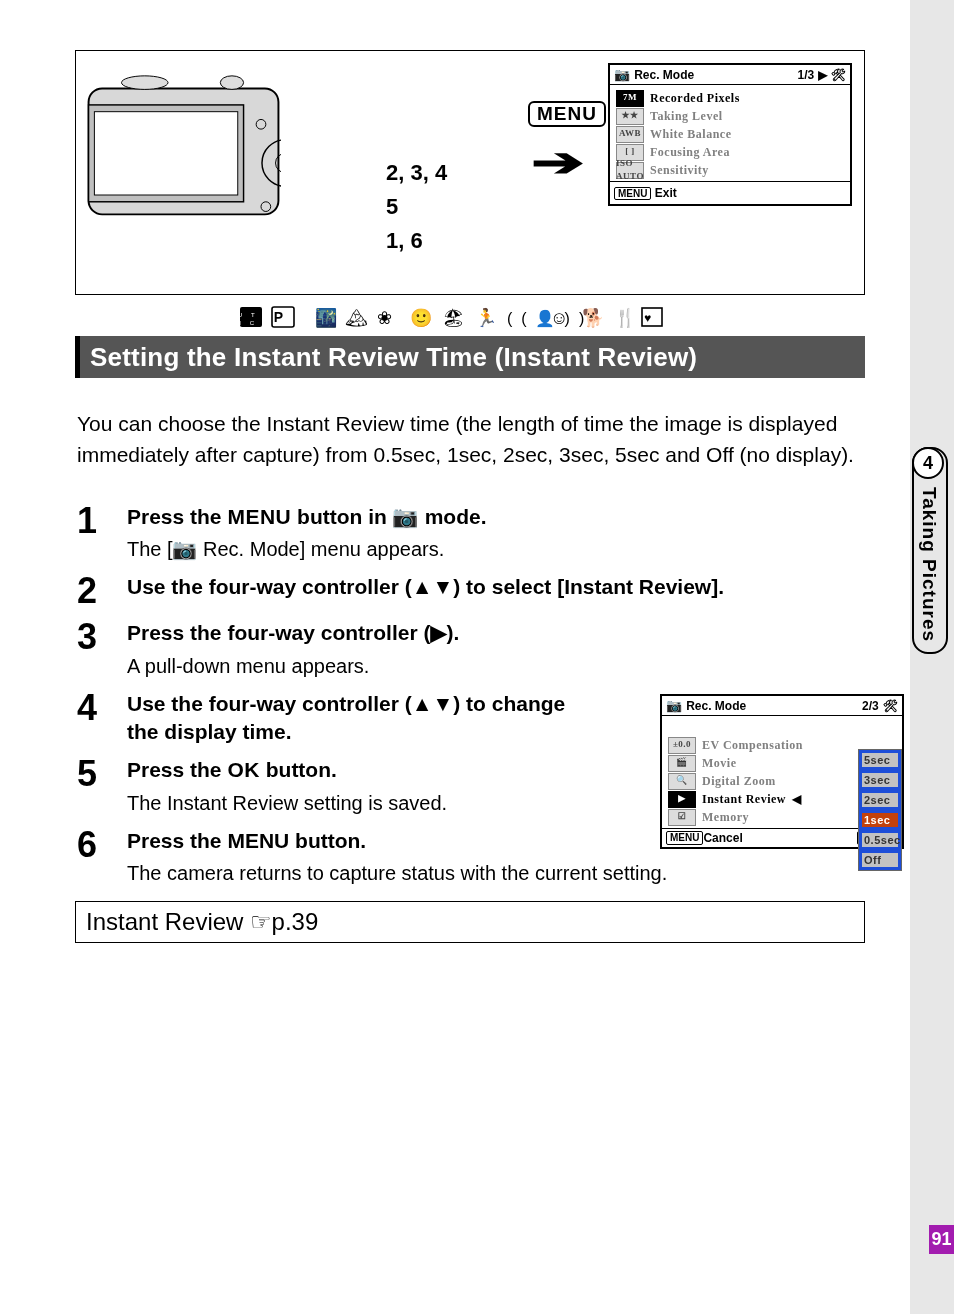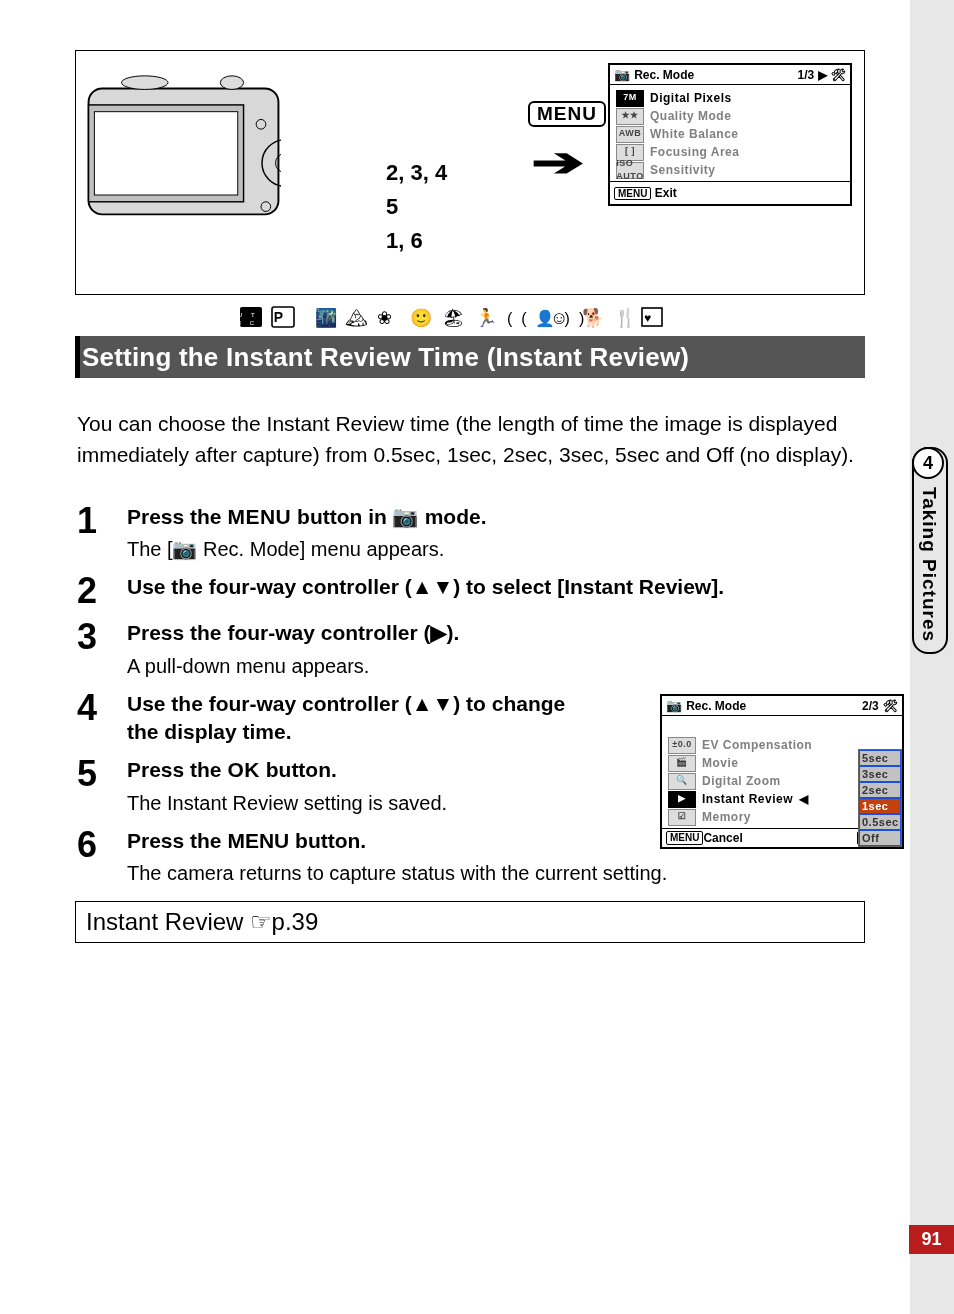--- a/index.html
+++ b/index.html
@@ -2,49 +2,49 @@
 <html><head>
 <meta charset="utf-8">
 <style>
   html,body{margin:0;padding:0;background:#e7e7e7;font-family:Arial,Helvetica,sans-serif;color:#000;}
   .page{width:954px;height:1314px;background:#fff;position:relative;}
   .content{padding:50px 45px 0 75px;position:relative;width:790px;}
   .sidebar{position:absolute;right:0;top:0;width:44px;height:1314px;background:#e7e7e7;}
   .thumb{position:absolute;right:6px;top:447px;width:32px;border:2px solid #000;border-radius:16px;color:#000;}
   .thumb-circle{width:28px;height:28px;border:2px solid #000;border-radius:50%;display:flex;align-items:center;justify-content:center;font-weight:bold;font-size:18px;margin:0 auto;background:#fff;margin-top:-2px;margin-left:-2px;}
   .thumb-text{writing-mode:vertical-rl;font-weight:bold;font-size:19px;padding:8px 4px 10px 4px;letter-spacing:1px;}
-  .pageno{position:absolute;right:0;bottom:60px;width:21px;background:#b91c1c;color:#fff;text-align:center;font-weight:bold;font-size:18px;padding:4px 12px;}
+  .pageno{position:absolute;right:0;bottom:60px;width:21px;background:#a21caf;color:#fff;text-align:center;font-weight:bold;font-size:18px;padding:4px 2px;}
   .figure-box{border:1.5px solid #000;padding:10px 10px 8px 10px;position:relative;height:225px;}
   .camera{position:absolute;left:10px;top:20px;width:195px;height:155px;}
   .callouts{position:absolute;left:310px;top:105px;font-size:22px;font-weight:bold;line-height:1.55;}
   .screen1{position:absolute;right:12px;top:12px;width:240px;border:2px solid #000;font-size:12px;}
   .screen-head{display:flex;align-items:center;gap:4px;padding:2px 4px;border-bottom:1px solid #000;font-weight:bold;}
   .screen-head .spacer{flex:1;}
   .menu-list{padding:4px 6px 2px 6px;}
-  .menu-row{display:flex;align-items:center;gap:6px;color:#808080;font-weight:bold;letter-spacing:0.5px;line-height:1.5;}
+  .menu-row{display:flex;align-items:center;gap:6px;color:#808080;font-weight:bold;letter-spacing:0.5px;line-height:1.5;font-family:Liberation Serif, serif;}
   .menu-row .ico{display:inline-flex;width:26px;height:15px;border:1px solid #888;align-items:center;justify-content:center;font-size:9px;color:#444;background:#ddd;}
   .menu-row.sel{color:#000;}
   .menu-row.sel .ico{background:#000;color:#fff;border-color:#000;}
   .exitbar{border-top:1px solid #000;padding:4px 4px;font-weight:bold;font-size:12px;}
   .labelbox{display:inline-block;border:1.5px solid #000;padding:0 3px;font-size:10px;border-radius:2px;font-weight:bold;}
   .menu-logo{position:absolute;left:452px;top:50px;border:2px solid #000;border-radius:6px;padding:0px 7px;font-weight:bold;font-size:19px;letter-spacing:1px;}
   .arrow-right{position:absolute;left:465px;top:88px;font-size:40px;font-weight:bold;transform:scaleX(1.6);}
   .mode-icons{text-align:center;font-size:22px;letter-spacing:9px;padding:8px 0 6px 0;}
-  .section-head{background:#555;color:#fff;font:26px/1 Arial;font-weight:bold;padding:8px 2px;border-left:5px solid #000;letter-spacing:0.2px;}
+  .section-head{background:#555;color:#fff;font:26px/1 Arial;font-weight:bold;padding:8px 10px;border-left:5px solid #000;letter-spacing:0.2px;}
   .intro{font-size:21px;line-height:1.45;padding:10px 2px 12px 2px;}
   .steps{padding-left:2px;}
   .step{display:flex;gap:22px;margin-bottom:10px;}
   .num{font-size:36px;font-weight:bold;font-family:Arial;width:28px;flex-shrink:0;line-height:1;}
   .step-body{flex:1;font-size:21px;}
   .step-body .h{font-weight:bold;line-height:1.35;}
   .step-body .d{font-size:20px;line-height:1.4;margin-top:4px;}
   .ref-box{border:1px solid #000;padding:6px 10px;margin-top:14px;font-size:24px;}
   .screen2{position:absolute;right:50px;top:694px;width:240px;border:2px solid #000;font-size:12px;background:#fff;}
   .pull{position:absolute;right:0;top:17px;width:42px;border:1px solid #666;background:#c2c2c2;font-size:11px;font-weight:bold;color:#333;}
-  .pull div{border:1px solid #1d4ed8;padding:1px 2px;letter-spacing:0.5px;}
+  .pull div{border:3px solid #1d4ed8;padding:1px 2px;letter-spacing:0.5px;}
   .pull div.sel{background:#c2410c;color:#fff;}
   .okbar{border-top:1px solid #000;padding:2px 4px;font-weight:bold;font-size:12px;display:flex;}
   .cam-icon{font-size:13px;}
   svg{display:block;}
   .menu-body{position:relative;margin-top:16px;}
 </style>
 </head>
 <body>
 
 <div class="page">
@@ -90,25 +90,25 @@
         <div class="screen-head">
           <span class="cam-icon">📷</span>
           <span>Rec. Mode</span>
           <span class="spacer"></span>
           <span>1/3</span>
           <span>▶ 🛠</span>
         </div>
         <div class="menu-list" id="screen1-list">
             <div class="menu-row sel">
               <span class="ico">7M</span>
-              <span>Digital Pixels</span>
+              <span>Recorded Pixels</span>
             </div>
             <div class="menu-row">
               <span class="ico">★★</span>
-              <span>Quality Mode</span>
+              <span>Taking Level</span>
             </div>
             <div class="menu-row">
               <span class="ico">AWB</span>
               <span>White Balance</span>
             </div>
             <div class="menu-row">
               <span class="ico">[ ]</span>
               <span>Focusing Area</span>
             </div>
             <div class="menu-row">

